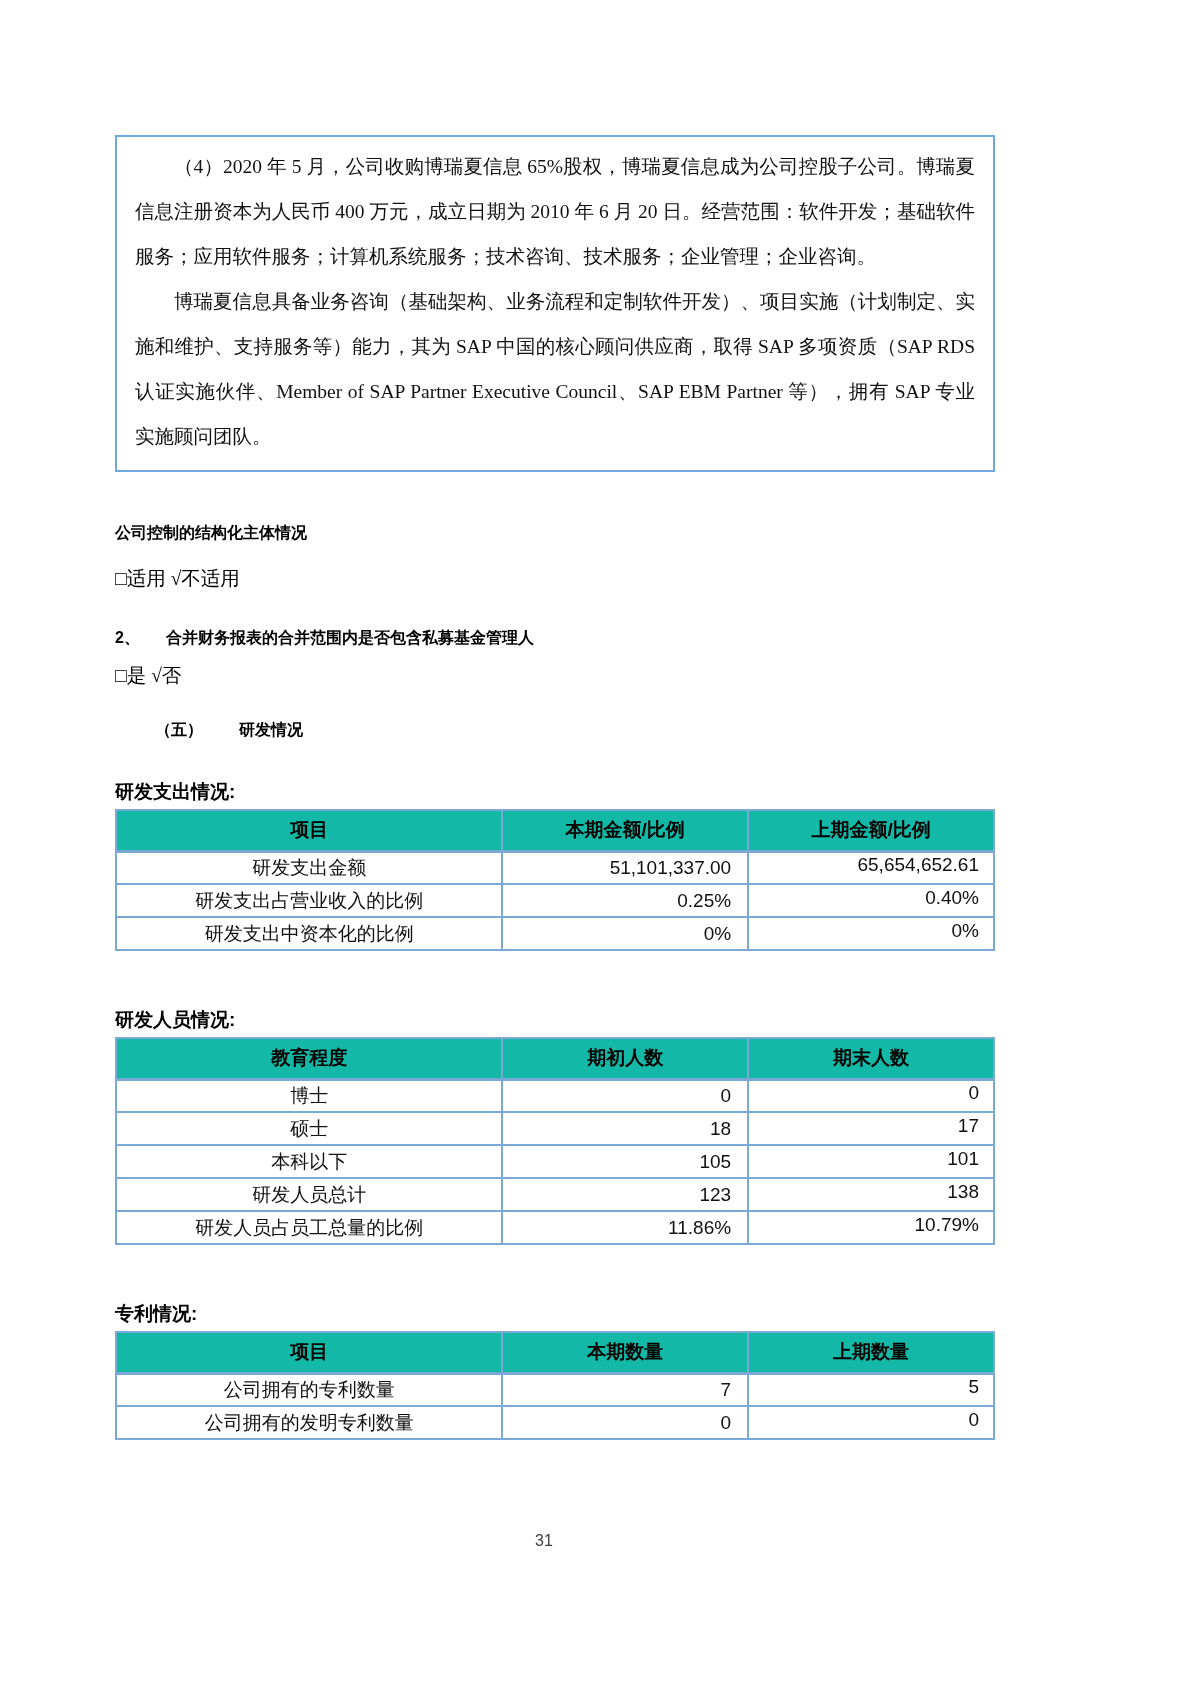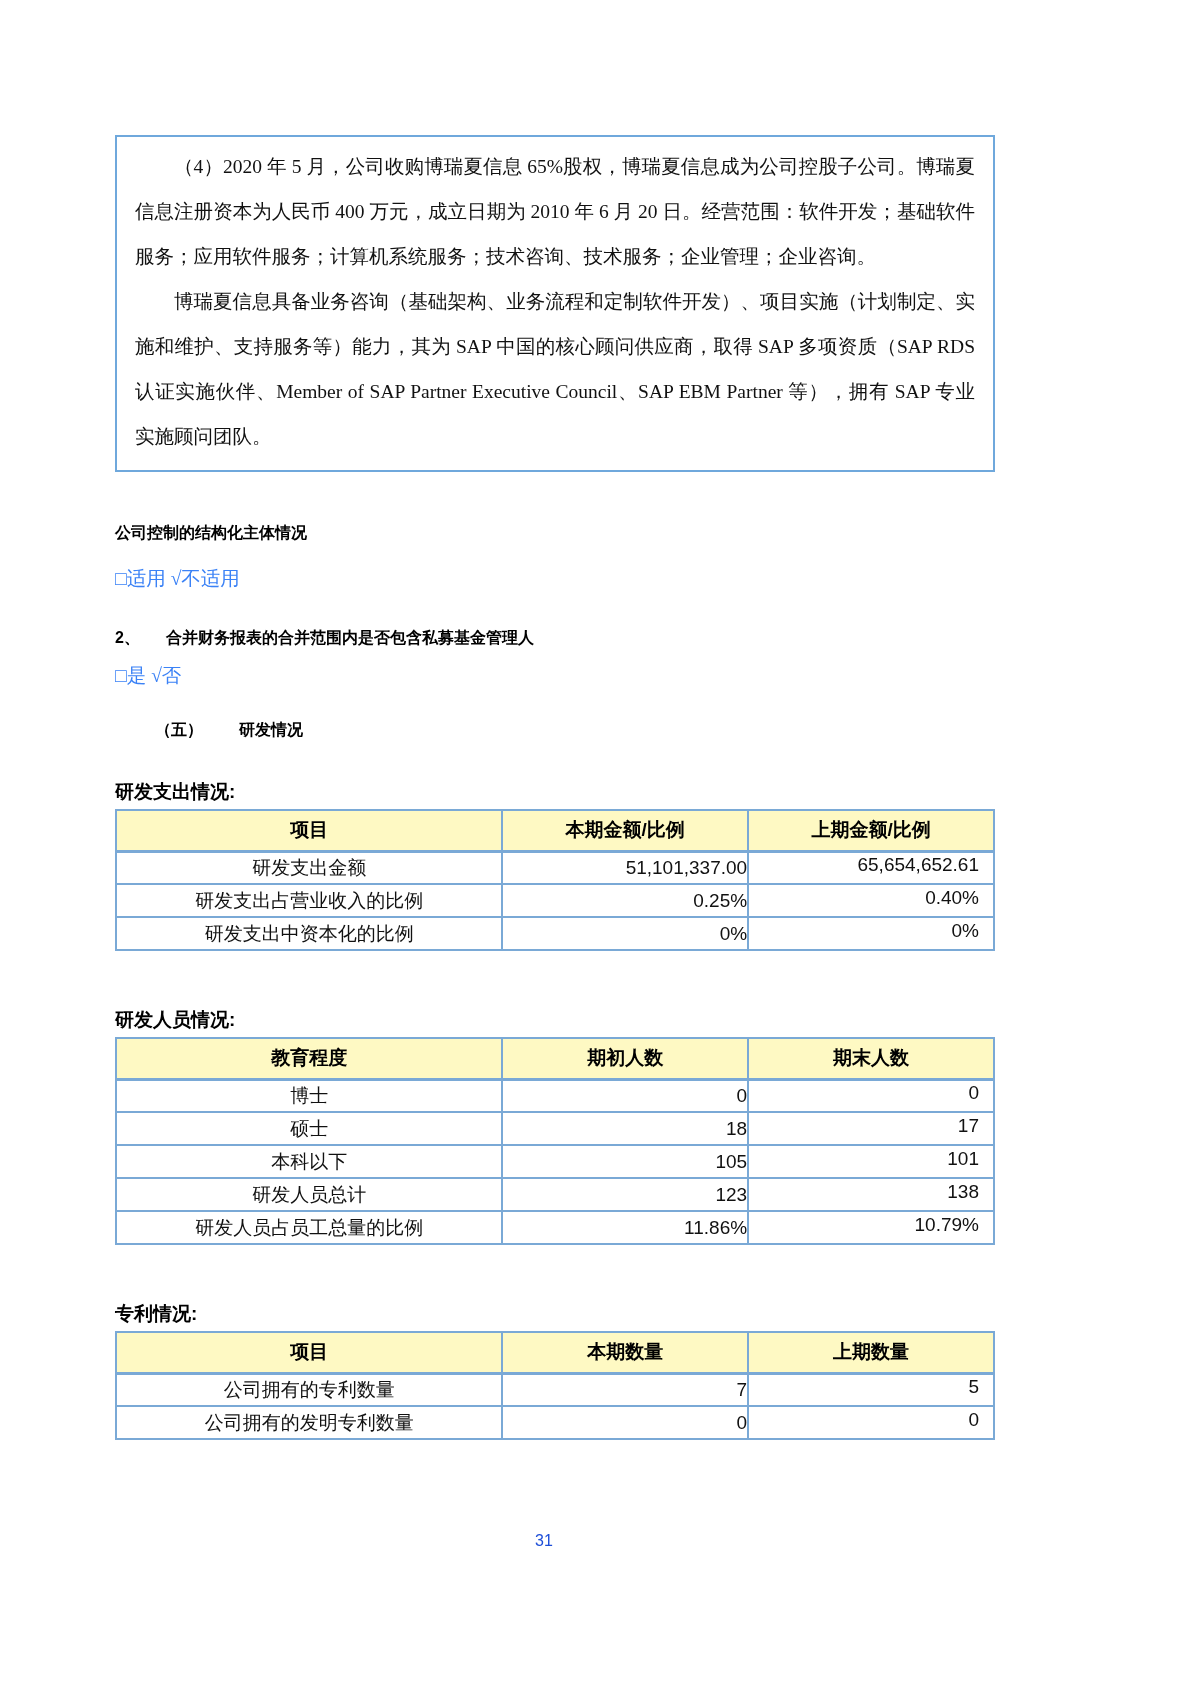--- a/index.html
+++ b/index.html
@@ -42,21 +42,21 @@
     font-size: 16px;
     line-height: 26px;
     color: #000;
   }
   .h-structured { margin-top: 48px; }
   .choice-line {
     margin-top: 20px;
     font-size: 19.5px;
     line-height: 26px;
     white-space: pre-wrap;
-    color: #3b82f6;
+    color: #000000;
   }
   .h-item2 { margin-top: 33px; }
   .h-item2 .num { margin-right: 26px; }
   .choice-line2 { margin-top: 12px; }
   .h-sec5 { margin-top: 28px; padding-left: 40px; }
   .h-sec5 .num { margin-right: 36px; }
 
   .tbl-label {
     font-family: "Liberation Sans", sans-serif;
     font-weight: bold;
@@ -73,21 +73,21 @@
     border-collapse: collapse;
     table-layout: fixed;
   }
   table.doc-table col.c0 { width: 44%; }
   table.doc-table col.c1 { width: 28%; }
   table.doc-table col.c2 { width: 28%; }
   table.doc-table th, table.doc-table td {
     border: 2px solid #7aa9d6;
   }
   table.doc-table th {
-    background: #fef9c3;
+    background: #14b8a6;
     font-family: "Liberation Sans", sans-serif;
     font-weight: bold;
     font-size: 19px;
     height: 41px;
     text-align: center;
     vertical-align: middle;
     border-bottom: 3px solid #7aa9d6;
     color: #000;
   }
   table.doc-table td {
@@ -96,39 +96,40 @@
     vertical-align: middle;
     color: #111;
   }
   td.c-item {
     font-family: "Liberation Serif", serif;
     text-align: center;
   }
   td.c-cur {
     font-family: "Liberation Sans", sans-serif;
     text-align: right;
+    padding-right: 16px;
     vertical-align: middle;
   }
   td.c-prev {
     font-family: "Liberation Sans", sans-serif;
     text-align: right;
     padding-right: 14px;
     vertical-align: bottom;
     padding-bottom: 6px;
   }
 
   .page-num {
     position: absolute;
     top: 1532px;
     left: 0;
     width: 1088px;
     text-align: center;
     font-family: "Liberation Sans", sans-serif;
     font-size: 16px;
-    color: #1d4ed8;
+    color: #404040;
   }
 </style>
 </head>
 <body>
 
 <div id="page">
   <div class="content">
 
     <div class="info-box">
       <p>（4）2020 年 5 月，公司收购博瑞夏信息 65%股权，博瑞夏信息成为公司控股子公司。博瑞夏信息注册资本为人民币 400 万元，成立日期为 2010 年 6 月 20 日。经营范围：软件开发；基础软件服务；应用软件服务；计算机系统服务；技术咨询、技术服务；企业管理；企业咨询。</p>

